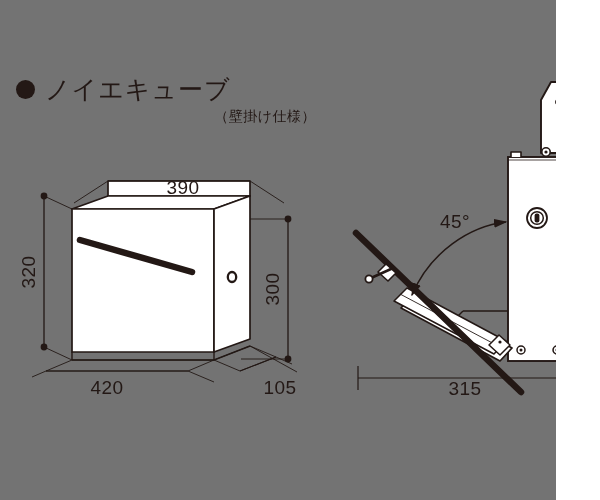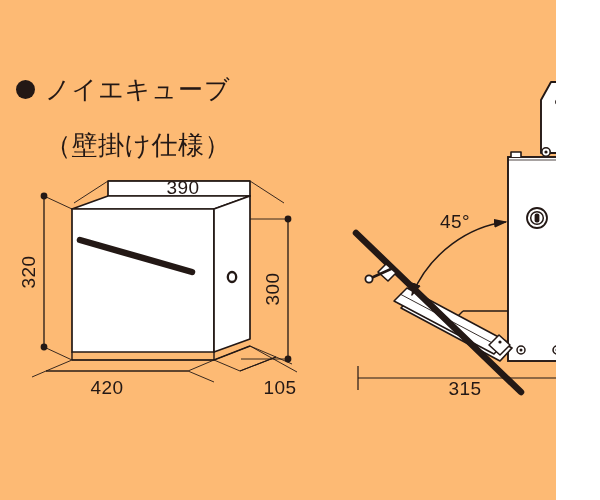--- a/index.html
+++ b/index.html
@@ -4,21 +4,21 @@
 <style>
   html, body {
     margin: 0;
     padding: 0;
     background: #ffffff;
   }
   #root {
     position: relative;
     width: 556px;
     height: 500px;
-    background: #fdba74;
+    background: #737373;
     font-family: "Liberation Sans", "DejaVu Sans", sans-serif;
     overflow: hidden;
   }
   
   #title-block {
     position: absolute;
     left: 16px;
     top: 72px;
     width: 300px;
   }
@@ -36,27 +36,28 @@
     flex: 0 0 auto;
   }
   #title-main {
     font-size: 25px;
     letter-spacing: 1px;
     color: #231815;
     line-height: 1;
     white-space: nowrap;
   }
   #title-sub {
-    font-size: 26px;
+    font-size: 14px;
     letter-spacing: 0.5px;
     color: #231815;
     line-height: 1;
-    margin-top: 26px;
+    margin-top: 3px;
     margin-left: 29px;
     white-space: nowrap;
+    text-align: right;
   }
   
   .drawing {
     position: absolute;
     top: 0;
     left: 0;
   }
   .dim-text {
     font-family: "Liberation Sans", "DejaVu Sans", sans-serif;
     font-size: 19px;

